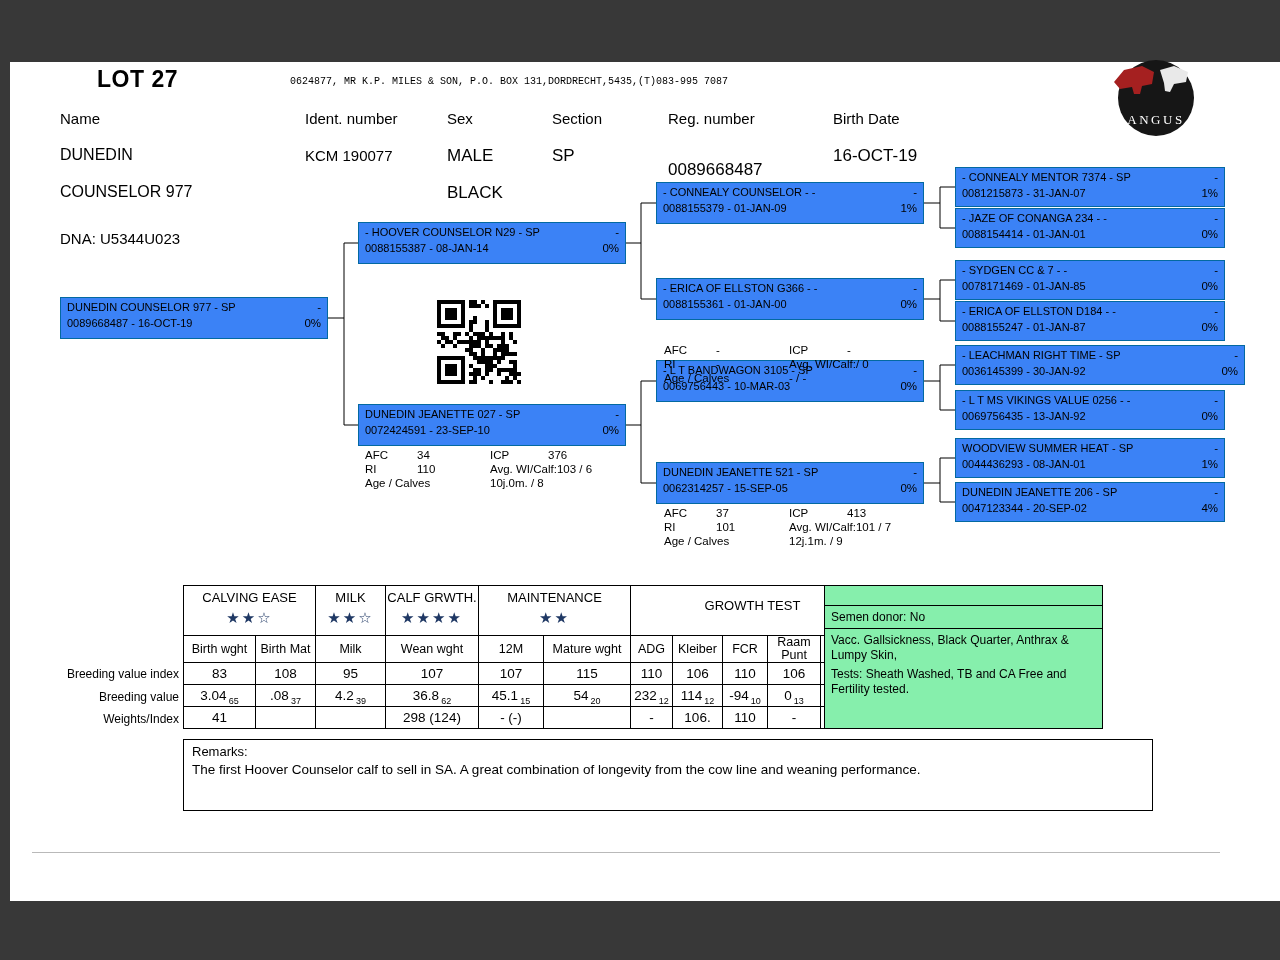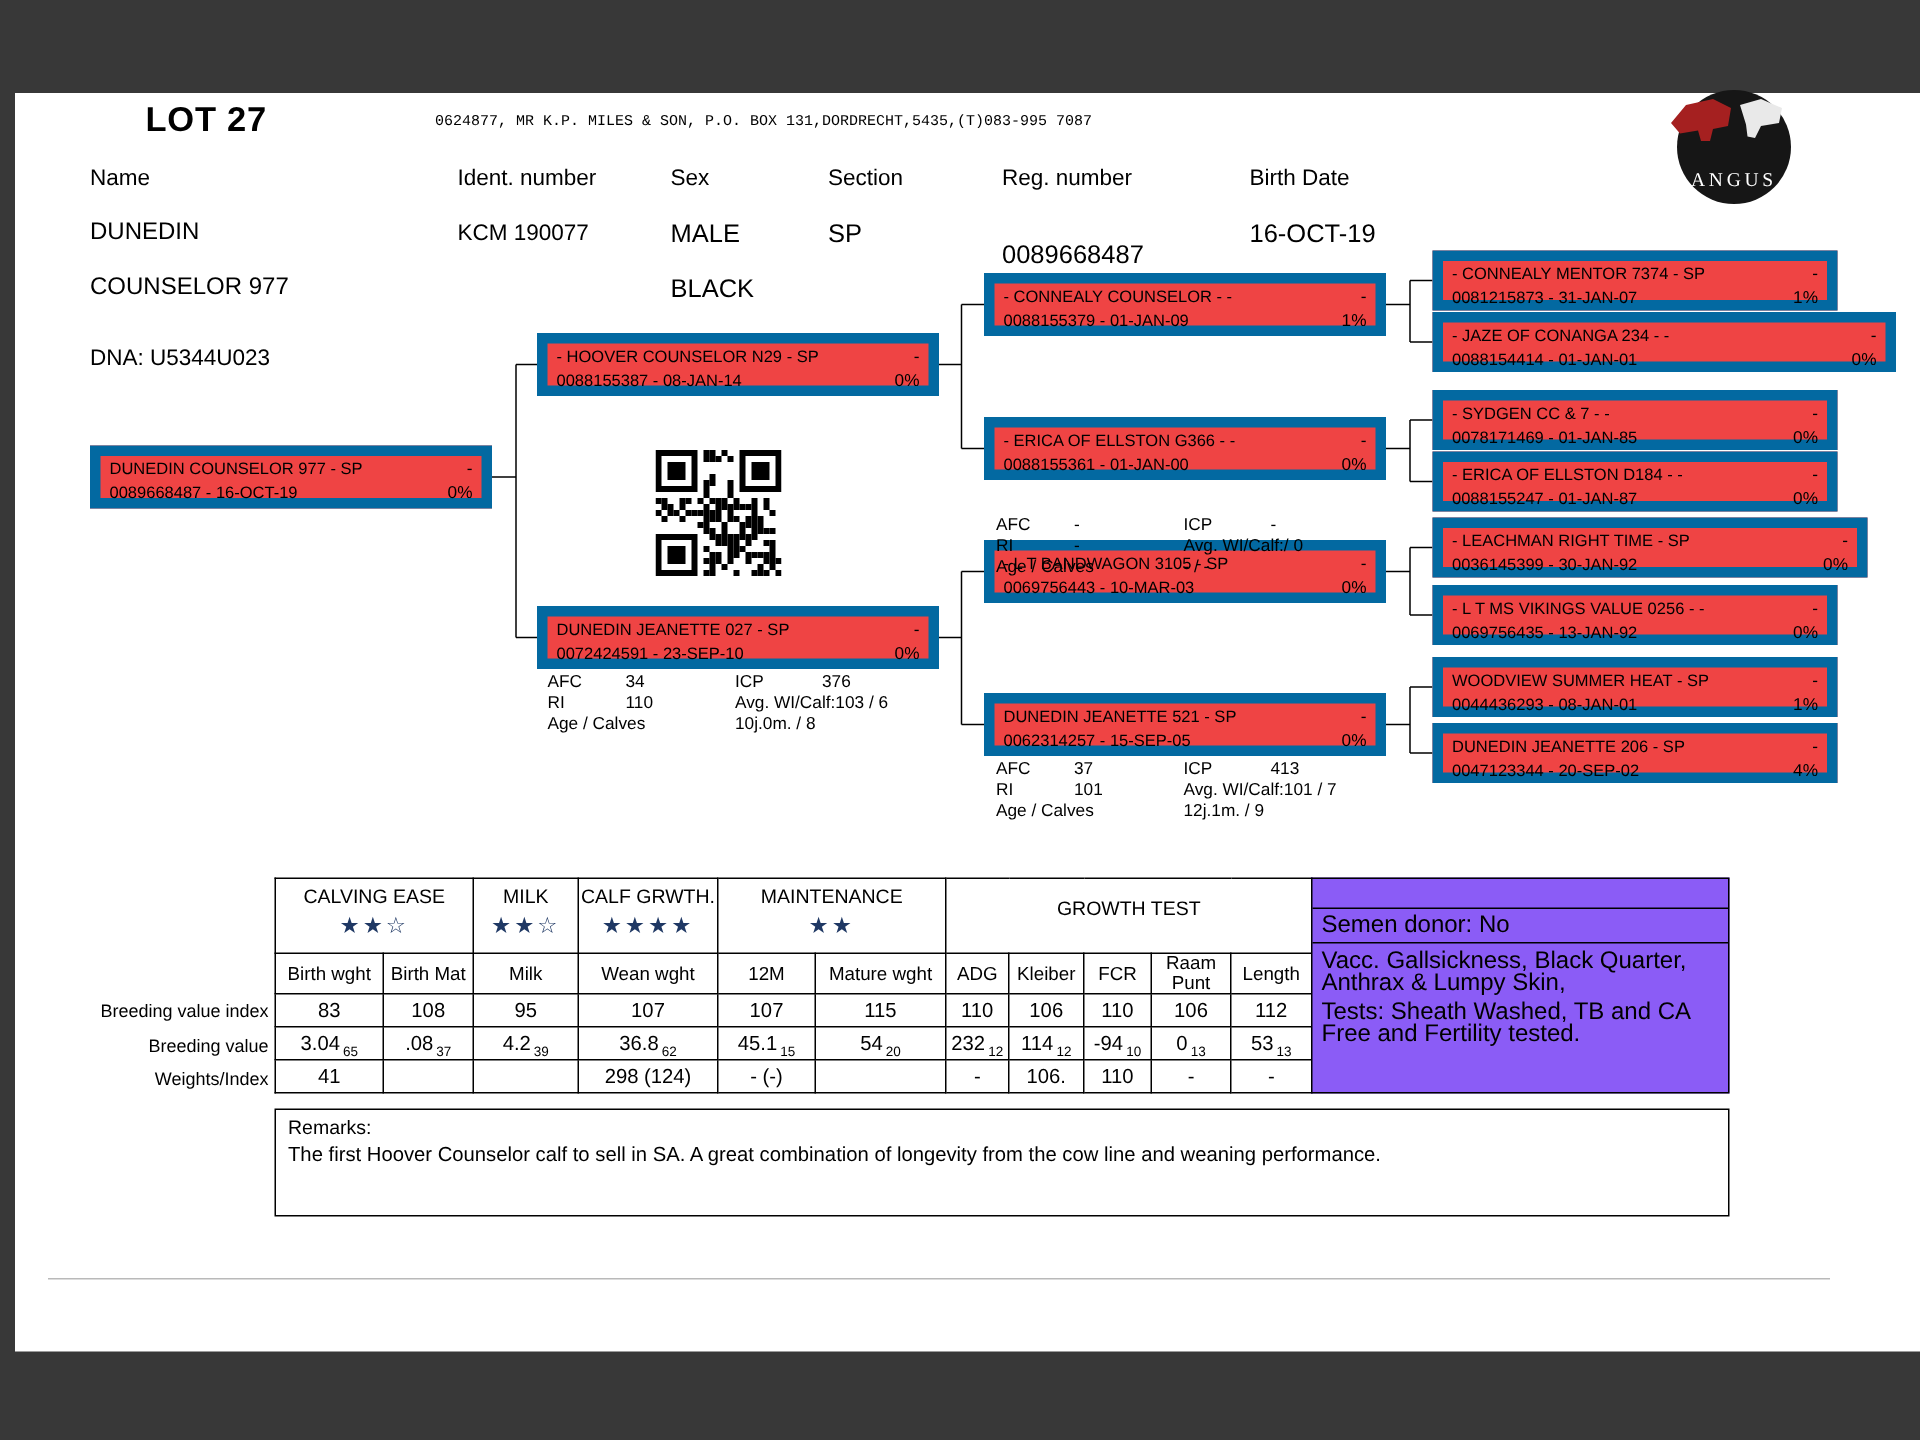--- a/index.html
+++ b/index.html
@@ -11,21 +11,21 @@
   .left-strip{position:absolute;left:0;top:0;width:10px;height:960px;background:#383838;}
   .abs{position:absolute;}
   .lot{font-size:23px;font-weight:bold;letter-spacing:.5px;}
   .owner{font-size:10px;font-family:Liberation Mono, monospace;}
   .lbl{font-size:15px;}
   .val-lg{font-size:17px;}
   .val-md{font-size:15px;}
   .name-l{font-size:16px;}
   .dna{font-size:15px;}
   
-  .pbox{position:absolute;border:7px solid #0369a1;background:#ef4444;height:42px;box-sizing:border-box;}
+  .pbox{position:absolute;border:1px solid #0369a1;background:#3b82f6;height:42px;box-sizing:border-box;}
   .pbox.g4{height:40px;}
   .pbox .pl{display:flex;justify-content:space-between;padding:3px 6px 0 6px;font-size:11px;line-height:13px;white-space:nowrap;}
   .pbox .pl .rt{font-size:11.5px;}
   .connectors{position:absolute;left:0;top:0;pointer-events:none;}
   .connectors line{stroke:#000;stroke-width:1;}
   .stats{position:absolute;font-size:11.5px;line-height:14px;white-space:nowrap;}
   .stats .srow span{display:inline-block;vertical-align:top;}
   .stats .sl1{width:52px;}
   .stats .sv1{width:73px;}
   .stats .sl2{width:58px;}
@@ -33,21 +33,21 @@
   .qr{position:absolute;width:84px;height:84px;}
   
   table.bv{position:absolute;left:183px;top:585px;border-collapse:collapse;table-layout:fixed;}
   table.bv td{border:1px solid #000;text-align:center;padding:0;vertical-align:middle;}
   .grp-label{font-size:13px;padding-top:4px;line-height:15px;}
   .grp-stars{font-size:15px;color:#1f3864;letter-spacing:2px;padding:5px 0 9px 0;line-height:16px;}
   tr.colhead td{height:26px;font-size:12.5px;line-height:13px;}
   tr.vals td{height:21px;font-size:13.5px;}
   .acc{font-size:9px;position:relative;top:4px;margin-left:2px;}
   .rowlab{position:absolute;width:150px;text-align:right;font-size:12px;left:29px;}
-  .side-panel{position:absolute;left:874px;top:585px;width:279px;height:144px;border:1px solid #000;box-sizing:border-box;background:#8b5cf6;font-size:16px;}
+  .side-panel{position:absolute;left:824px;top:585px;width:279px;height:144px;border:1px solid #000;box-sizing:border-box;background:#86efac;font-size:12px;}
   .sp-top{height:19px;border-bottom:1px solid #000;}
   .sp-semen{height:22px;line-height:22px;padding-left:6px;border-bottom:1px solid #000;}
   .sp-text{padding:4px 8px 0 6px;line-height:15px;}
   .remarks{position:absolute;left:183px;top:739px;width:970px;height:72px;border:1px solid #000;box-sizing:border-box;font-size:13px;padding:4px 8px;}
   .remarks .rtext{margin-top:3px;font-size:13.5px;}
   .foot-rule{position:absolute;left:32px;top:852px;width:1188px;height:1px;background:#b9b9b9;}
   .logo{position:absolute;left:1108px;top:56px;}
 </style>
 </head>
 <body>
@@ -335,21 +335,21 @@
   <div class="pbox g4" style="left:955px;top:167px;width:270px;">
     <div class="pl">
         <span>- CONNEALY MENTOR 7374 - SP</span>
         <span class="rt">-</span>
       </div>
     <div class="pl">
         <span>0081215873 - 31-JAN-07</span>
         <span class="rt">1%</span>
       </div>
   </div>
-  <div class="pbox g4" style="left:955px;top:208px;width:309px;">
+  <div class="pbox g4" style="left:955px;top:208px;width:270px;">
     <div class="pl">
         <span>- JAZE OF CONANGA 234 - -</span>
         <span class="rt">-</span>
       </div>
     <div class="pl">
         <span>0088154414 - 01-JAN-01</span>
         <span class="rt">0%</span>
       </div>
   </div>
   <div class="pbox g4" style="left:955px;top:260px;width:270px;">

